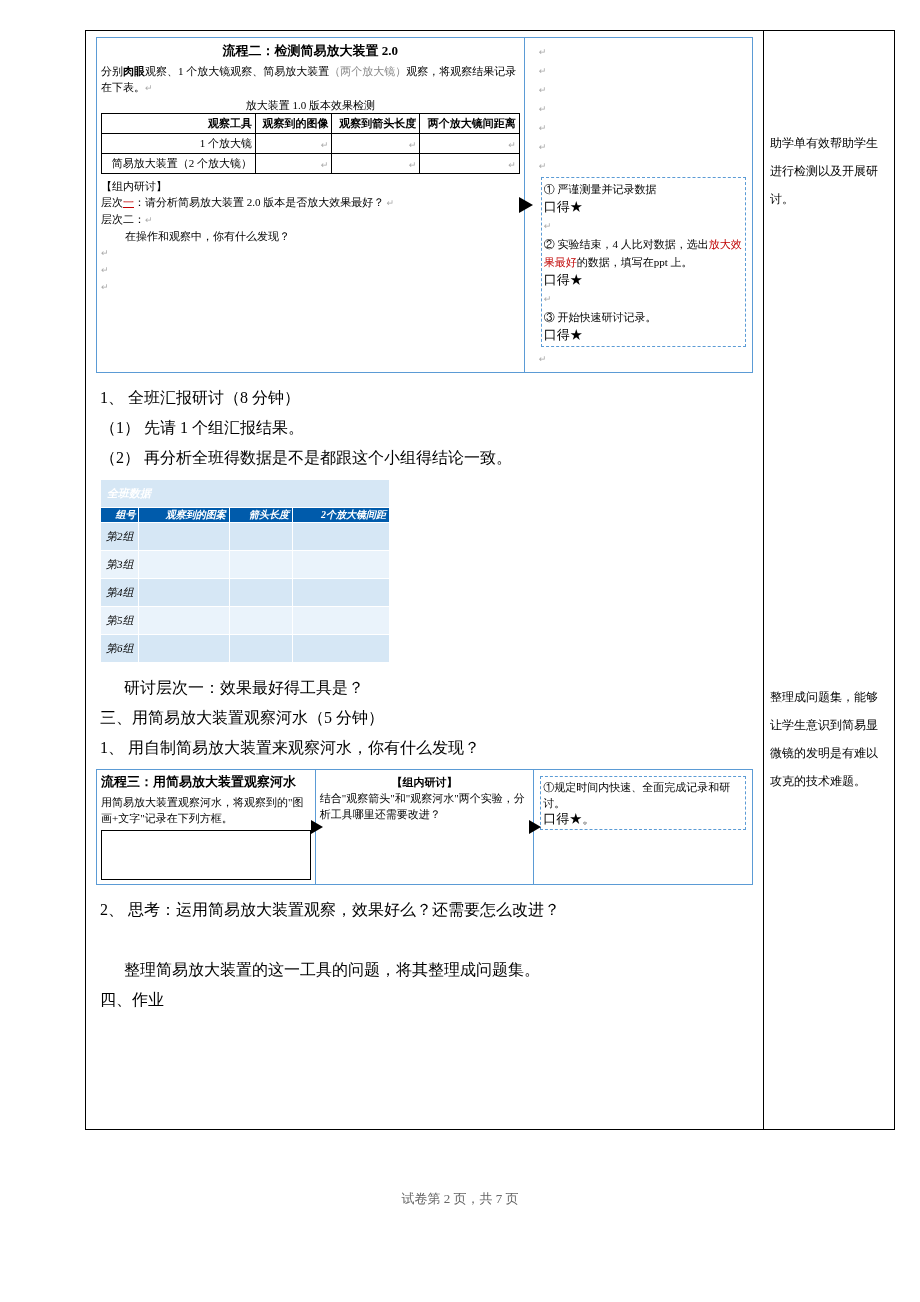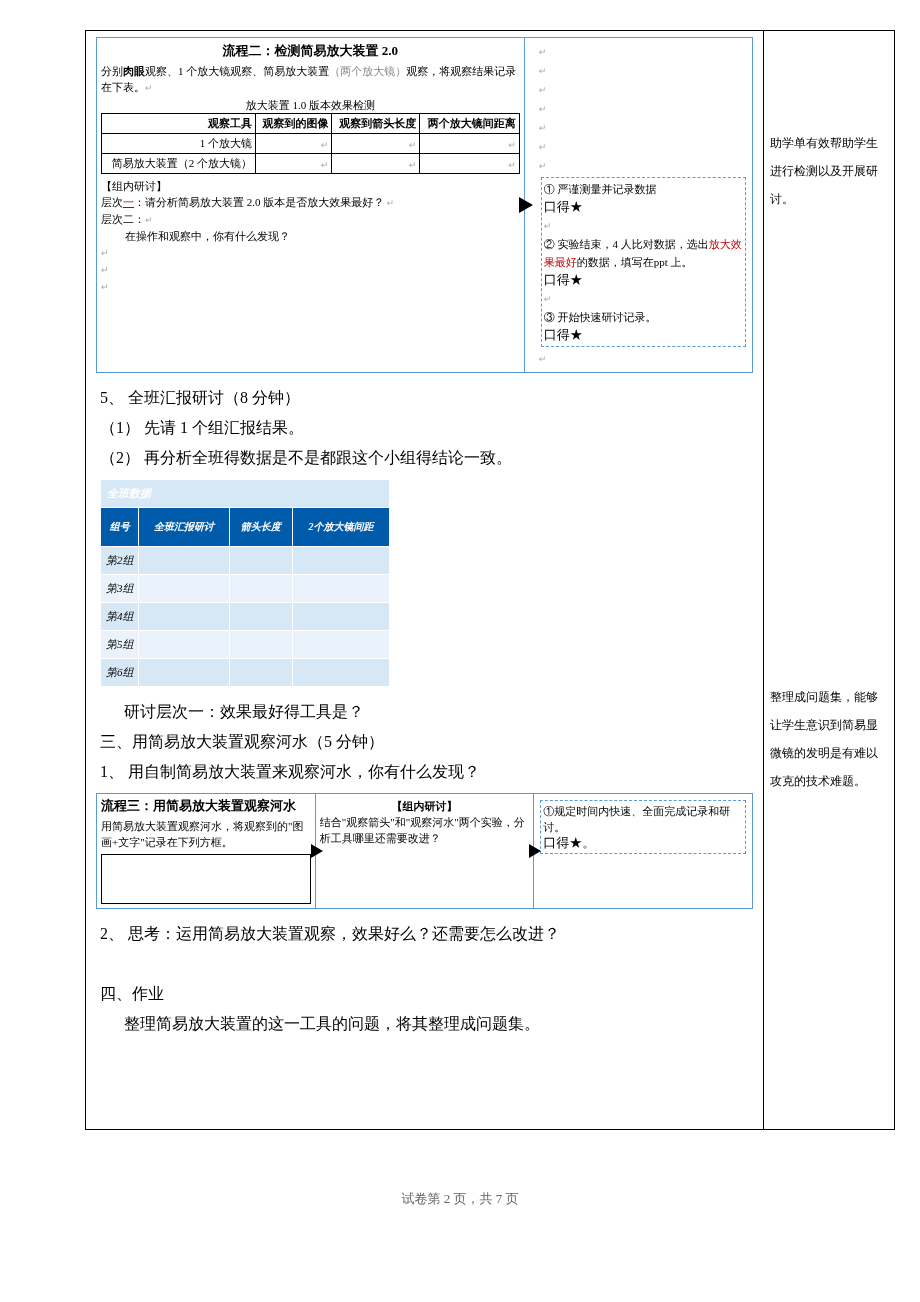--- a/index.html
+++ b/index.html
@@ -115,22 +115,22 @@
     color: #fff;
     font-weight: bold;
     text-align: left;
     padding: 3px 6px;
     border: 1px solid #fff;
   }
   .class-data th {
     background: #005bab;
     color: #fff;
     font-size: 10px;
-    padding: 12px 3px;
-    text-align: center;
+    padding: 0 3px;
+    text-align: right;
     border: 1px solid #fff;
   }
   .class-data td {
     background: #eaf3fb;
     border: 1px solid #fff;
     height: 28px;
     text-align: center;
   }
   .class-data tr:nth-child(odd) td { background: #d6e7f5; }
   .class-data tr:nth-child(even) td { background: #eaf3fb; }
@@ -246,33 +246,33 @@
           <div class="check-line">口得★</div>
           <div><span class="ret">↵</span></div>
           <div>③ 开始快速研讨记录。</div>
           <div class="check-line">口得★</div>
         </div>
         <div><span class="ret">↵</span></div>
       </div>
     </div>
 
     <div class="body-text">
-      <div>5、 全班汇报研讨（8 分钟）</div>
+      <div>1、 全班汇报研讨（8 分钟）</div>
       <div>（1）  先请 1 个组汇报结果。</div>
       <div>（2）  再分析全班得数据是不是都跟这个小组得结论一致。</div>
     </div>
 
     <table class="class-data">
       <tbody>
           <tr>
             <td class="hdr" colspan="4">全班数据</td>
           </tr>
       <tr>
         <th>组号</th>
-        <th>全班汇报研讨</th>
+        <th>观察到的图案</th>
         <th>箭头长度</th>
         <th>2个放大镜间距</th>
       </tr>
       <tr>
             <td>第2组</td>
             <td></td>
             <td></td>
             <td></td>
           </tr>
       <tr>
@@ -324,22 +324,22 @@
         <div class="dotted-border">
           <div>①规定时间内快速、全面完成记录和研讨。</div>
           <div class="check-line">口得★。</div>
         </div>
       </div>
     </div>
 
     <div class="body-text">
       <div>2、 思考：运用简易放大装置观察，效果好么？还需要怎么改进？</div>
       <div style="height:30px"></div>
+      <div style="padding-left:24px">整理简易放大装置的这一工具的问题，将其整理成问题集。</div>
       <div>四、作业</div>
-      <div style="padding-left:24px">整理简易放大装置的这一工具的问题，将其整理成问题集。</div>
     </div>
 
   </div>
 
   <div class="side-col">
     <div style="height:90px"></div>
     <div class="side-text">助学单有效帮助学生进行检测以及开展研讨。</div>
     <div style="height:470px"></div>
     <div class="side-text">整理成问题集，能够让学生意识到简易显微镜的发明是有难以攻克的技术难题。</div>
   </div>

